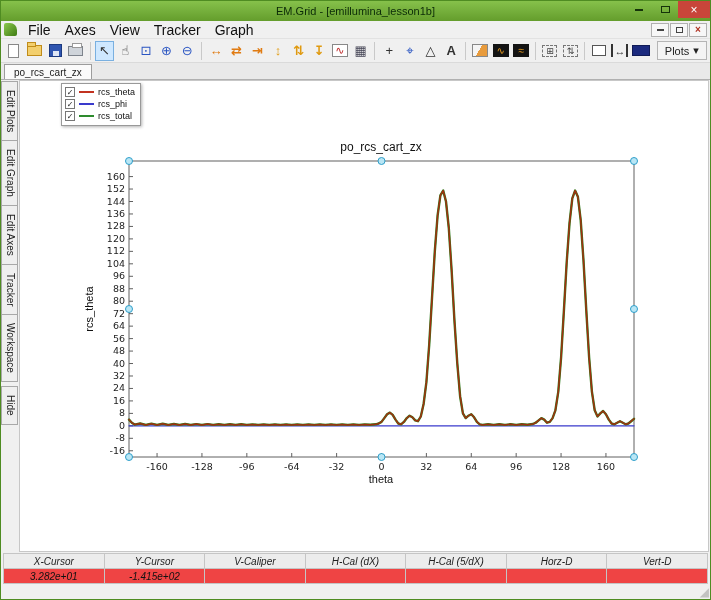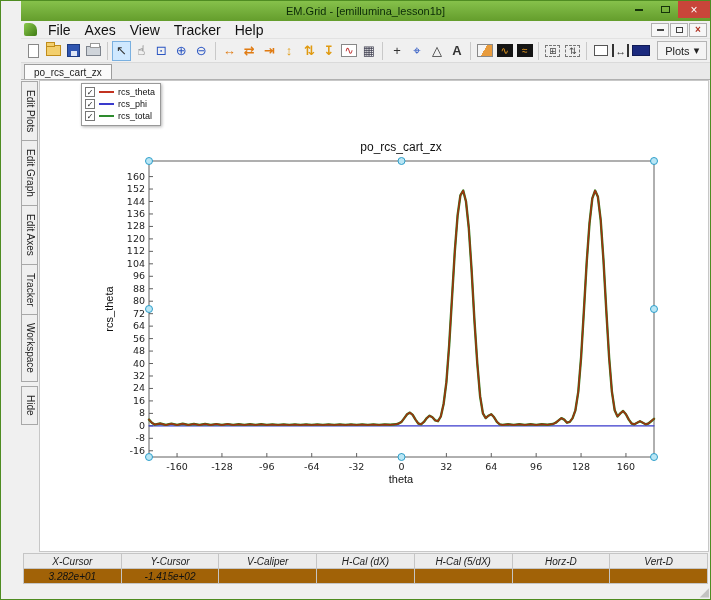--- a/index.html
+++ b/index.html
@@ -1,18 +1,18 @@
 <!DOCTYPE html>
 <html><head>
 <meta charset="utf-8">
 <style>
   * { box-sizing: border-box; margin: 0; padding: 0; }
   body { margin:0; background:#9a9a9a; font-family:"Liberation Sans","DejaVu Sans",sans-serif; }
   .window { width:711px; height:600px; border:1px solid #4f8c22; background:#f0f0f0;
-            display:flex; flex-direction:column; overflow:hidden;padding-left:20px; }
+            display:flex; flex-direction:column; overflow:hidden; }
 
   
   .titlebar { height:20px; background:linear-gradient(#86c14b,#649d2c); position:relative;
               display:flex; align-items:center; flex:0 0 auto; }
   .tb-title { position:absolute; left:0; right:0; text-align:center; font-size:11px; color:#0b2a07; }
   .caps { margin-left:auto; display:flex; height:17px; align-self:flex-start; z-index:2; }
   .cap { width:26px; display:flex; align-items:center; justify-content:center; cursor:default; }
   .cap-min i { width:8px; height:2px; background:#15330a; display:block; }
   .cap-max i { width:9px; height:7px; border:1px solid #15330a; display:block; }
   .cap-close { width:32px; background:#c8453a; color:#fff; font-size:12px; }
@@ -91,21 +91,21 @@
   .tick { font-size:9.5px; fill:#222; font-family:"DejaVu Sans",sans-serif; }
   .chart-title { font-size:12px; fill:#111; font-family:"Liberation Sans",sans-serif; }
   .axis-label { font-size:11px; fill:#111; font-family:"Liberation Sans",sans-serif; }
 
   
   .statusbar { flex:0 0 auto; height:32px; padding:1px 2px 0; background:#f0f0f0; }
   .statusbar table { width:100%; border-collapse:collapse; table-layout:fixed; }
   .statusbar td { border:1px solid #c5c5c5; height:15px; text-align:center; font-size:10px;
                   overflow:hidden; white-space:nowrap;font-style:italic; }
   .statusbar tr.hdr td { background:#ececec; color:#222; }
-  .statusbar tr.val td { background:#a16207; color:#111;margin-top:48px; }
+  .statusbar tr.val td { background:#ef4444; color:#111;margin-top:48px; }
   .bottomstrip { flex:0 0 auto; height:15px; position:relative; background:#f0f0f0; }
   .grip { position:absolute; right:1px; bottom:1px; font-size:12px; color:#c2c2c2; line-height:12px; }
 </style>
 </head>
 <body>
 
 <div class="window">
 
   <div class="titlebar">
     <div class="tb-title">EM.Grid - [emillumina_lesson1b]</div>
@@ -119,21 +119,21 @@
       <div class="cap cap-close">×</div>
     </div>
   </div>
 
   <div class="menubar">
     <span class="appicon"></span>
     <span class="menu-item">File</span>
     <span class="menu-item">Axes</span>
     <span class="menu-item">View</span>
     <span class="menu-item">Tracker</span>
-    <span class="menu-item">Help</span>
+    <span class="menu-item">Graph</span>
     <div class="mdi-btns">
       <span class="mdi mdi-min">
           <i></i>
         </span>
       <span class="mdi mdi-restore">
           <i></i>
         </span>
       <span class="mdi mdi-close">×</span>
     </div>
   </div>

